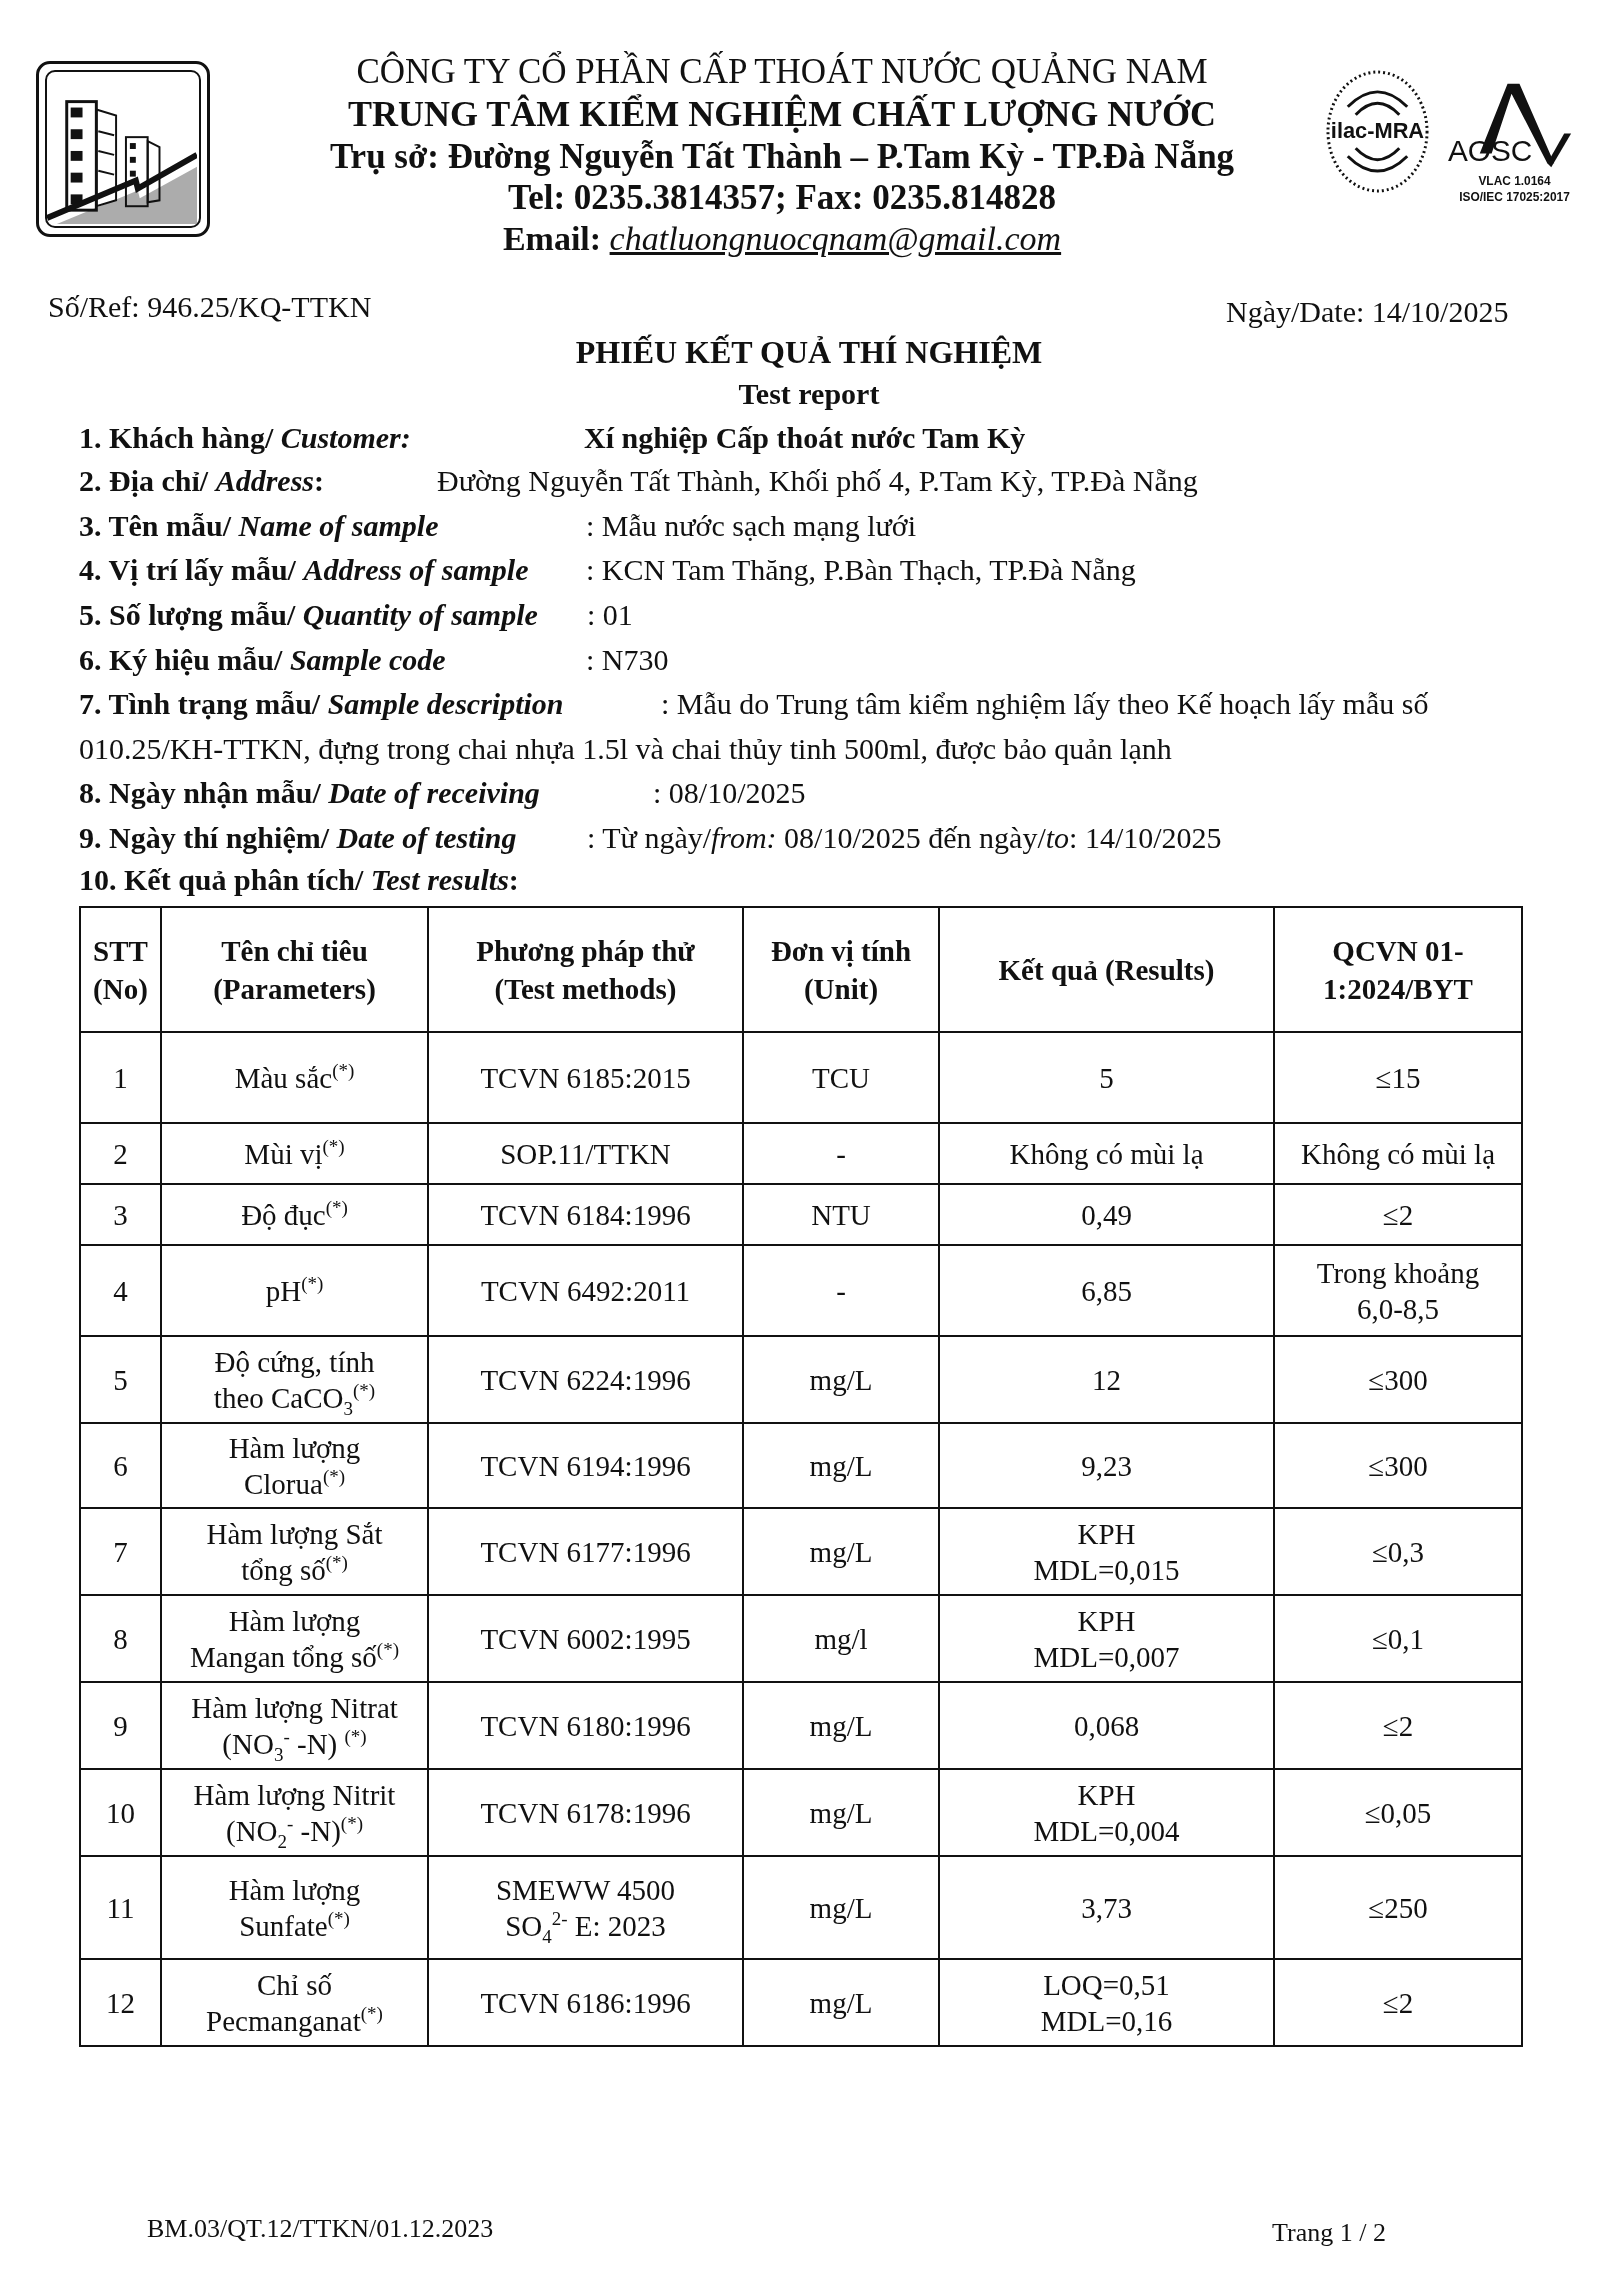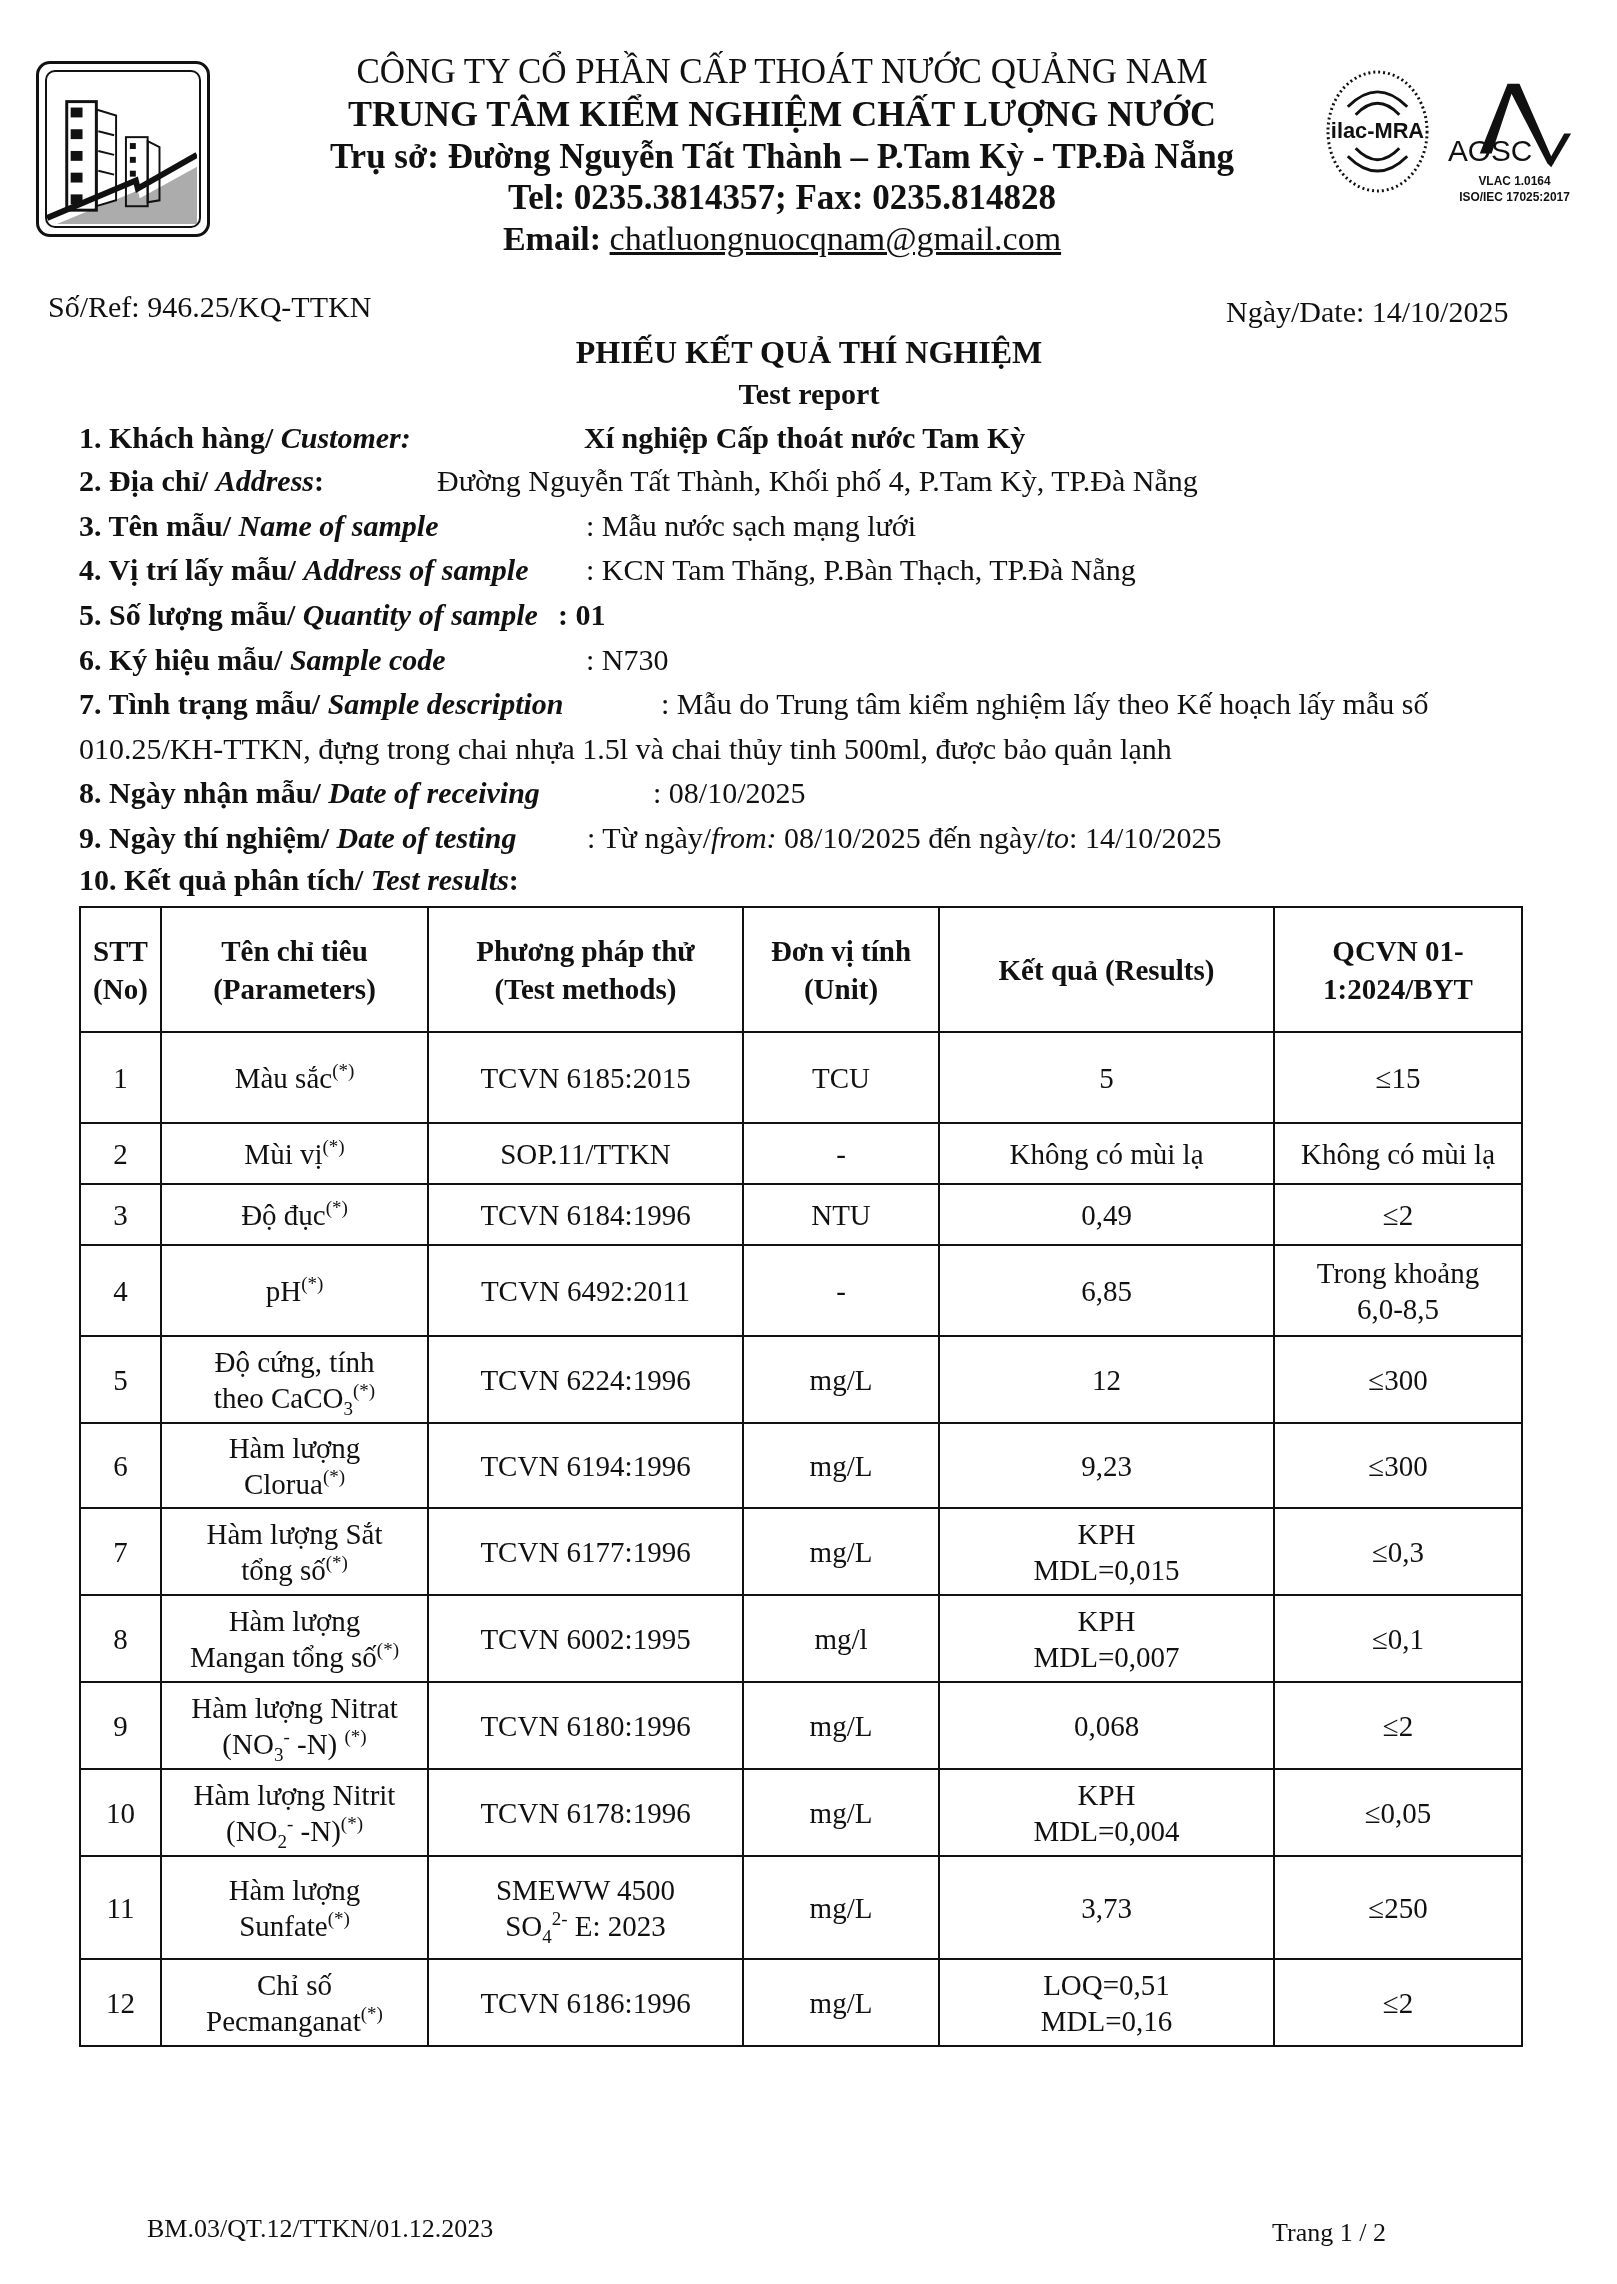--- a/index.html
+++ b/index.html
@@ -8,21 +8,21 @@
   .abs { position:absolute; }
   
   .logo-box { left:36px; top:61px; width:168px; height:170px; border:3px solid #111; border-radius:14px; }
   .logo-inner { position:absolute; left:6px; top:6px; right:6px; bottom:6px; border:2px solid #111; border-radius:10px; overflow:hidden; }
   .hdr { left:297px; width:970px; text-align:center; white-space:nowrap; }
   .hdr1 { top:52px; font-size:35px; }
   .hdr2 { top:93px; font-size:36px; font-weight:bold; }
   .hdr3 { top:137px; font-size:35px; font-weight:bold; }
   .hdr4 { top:178px; font-size:35px; font-weight:bold; }
   .hdr5 { top:220px; font-size:34px; }
-  .hdr5 .email { text-decoration:underline; font-weight:normal; }
+  .hdr5 .email { text-decoration:underline; font-weight:normal;font-style:italic; }
   .hdr5 .lbl { font-weight:bold; }
   .ilac { left:1323px; top:67px; width:109px; height:129px;text-align:right; }
   .aosc { left:1440px; top:64px; width:149px; height:149px; }
   
   .ref { left:48px; top:290px; font-size:30px; }
   .date { left:1226px; top:295px; font-size:30px; }
   .title1 { left:0; width:1618px; top:334px; font-size:32px; font-weight:bold; text-align:center; }
   .title2 { left:0; width:1618px; top:377px; font-size:30px; font-weight:bold; text-align:center; }
   
   .info { left:79px; font-size:30px; white-space:nowrap; }
@@ -110,21 +110,21 @@
 <div class="abs info" style="top:509px;">
   <b>3. Tên mẫu/ </b><i>Name of sample</i>
   <span class="val" style="left:507px;">: Mẫu nước sạch mạng lưới</span>
 </div>
 <div class="abs info" style="top:553px;">
   <b>4. Vị trí lấy mẫu/ </b><i>Address of sample</i>
   <span class="val" style="left:507px;">: KCN Tam Thăng, P.Bàn Thạch, TP.Đà Nẵng</span>
 </div>
 <div class="abs info" style="top:598px;">
   <b>5. Số lượng mẫu/ </b><i>Quantity of sample</i>
-  <span class="val" style="left:479px;font-weight:bold;">: 01</span>
+  <span class="val" style="left:508px;">: 01</span>
 </div>
 <div class="abs info" style="top:643px;">
   <b>6. Ký hiệu mẫu/ </b><i>Sample code</i>
   <span class="val" style="left:507px;">: N730</span>
 </div>
 <div class="abs info" style="top:687px;">
   <b>7. Tình trạng mẫu/ </b><i>Sample description</i>
   <span class="val" style="left:582px;">: Mẫu do Trung tâm kiểm nghiệm lấy theo Kế hoạch lấy mẫu số</span>
 </div>
 <div class="abs info" style="top:732px;">010.25/KH-TTKN, đựng trong chai nhựa 1.5l và chai thủy tinh 500ml, được bảo quản lạnh</div>

